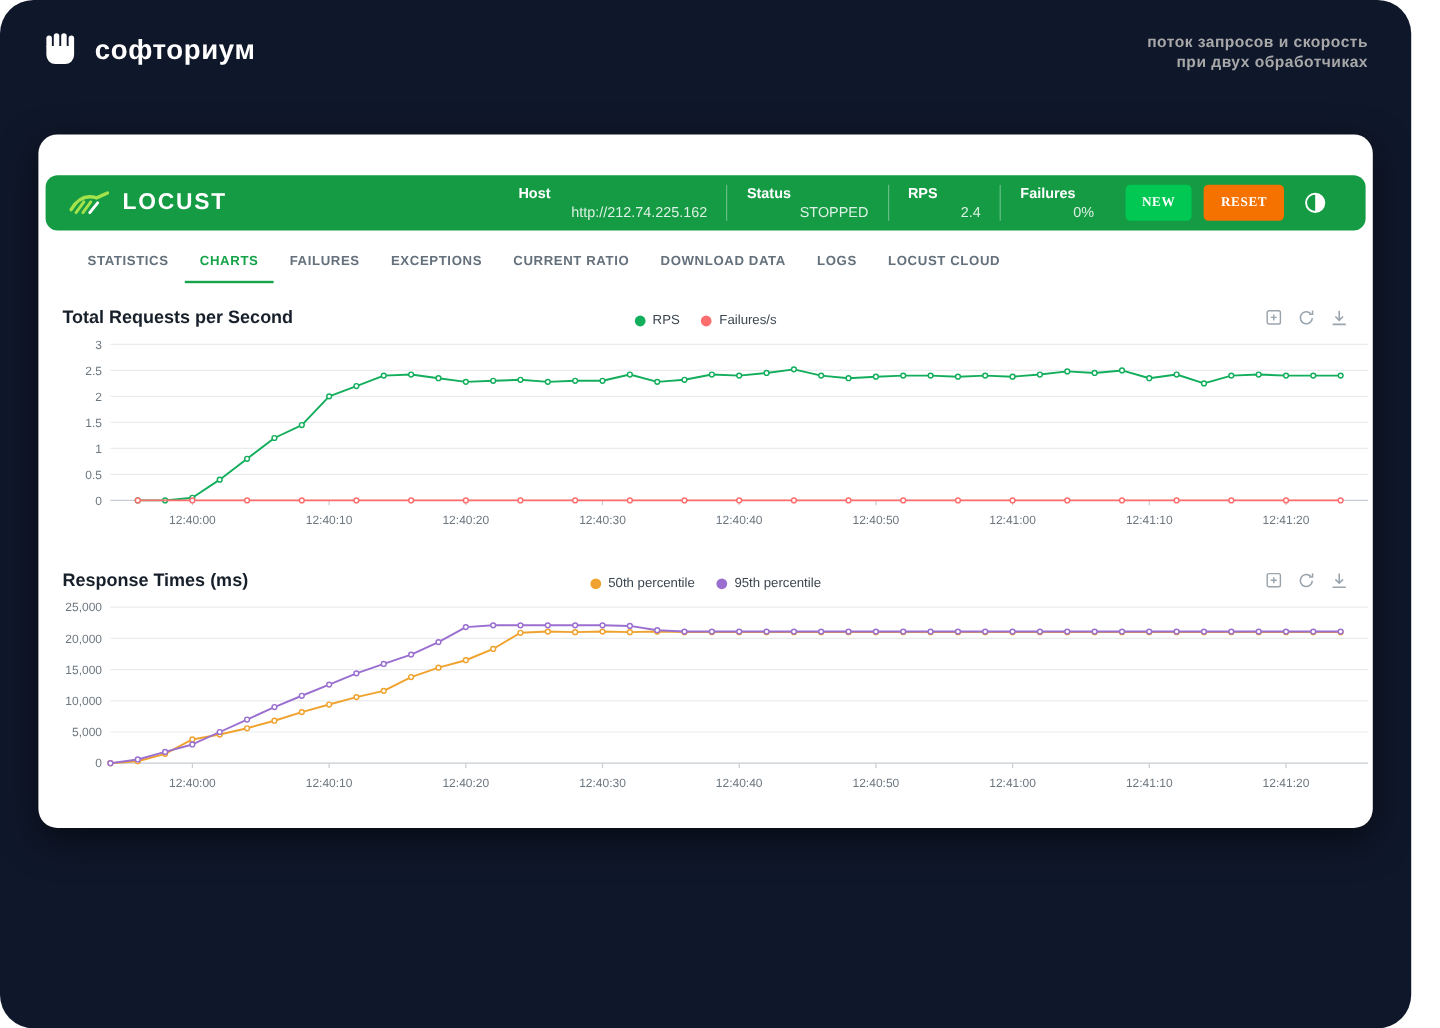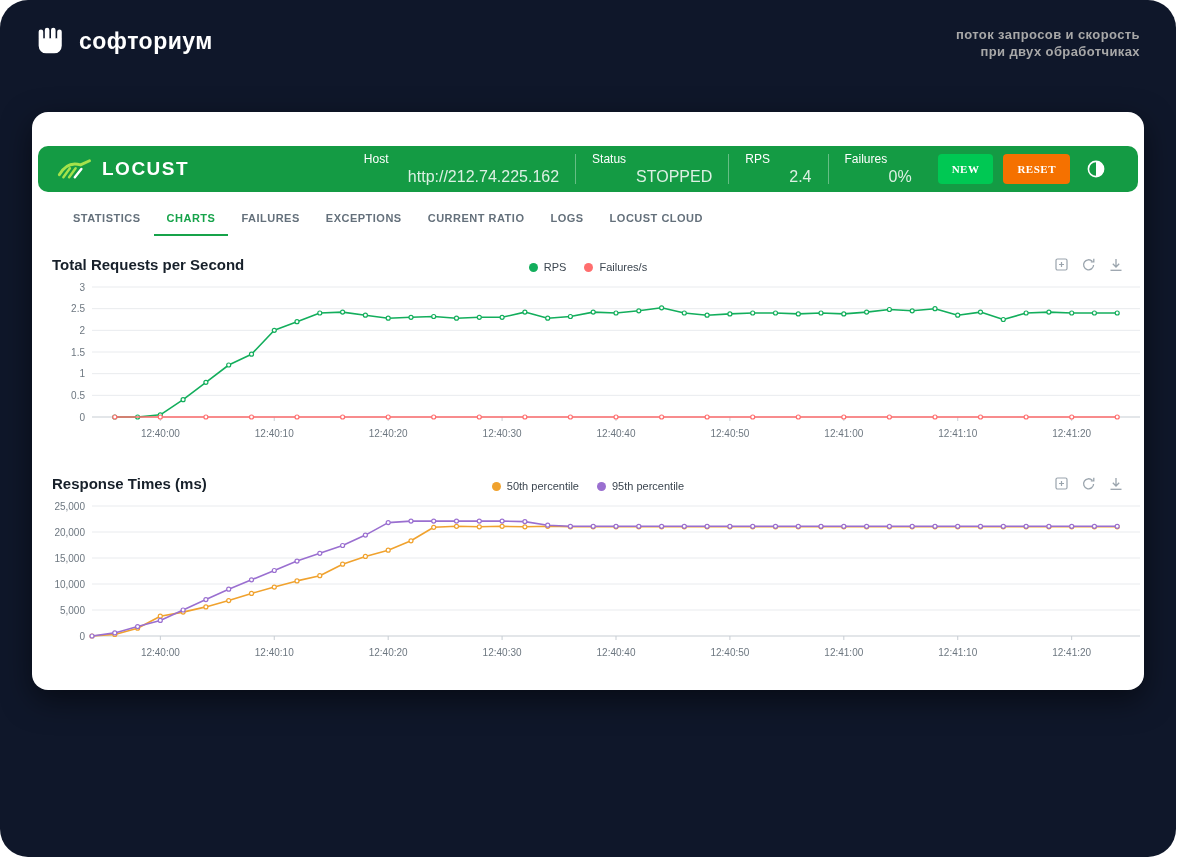--- a/index.html
+++ b/index.html
@@ -42,22 +42,22 @@
     border-radius: 10px;
     display: flex; align-items: center; justify-content: space-between;
     padding: 0 32px 0 18px;
     color: #fff;
   }
   .locust-brand { display: flex; align-items: center; gap: 10px; }
   .locust-brand svg { display: block; }
   .locust-name { font-weight: 700; font-size: 19px; letter-spacing: 1.5px; }
   .header-right { display: flex; align-items: center; }
   .stat { padding: 0 16px; display: flex; flex-direction: column; justify-content: center; gap: 2px; }
-  .stat-label { font-size: 12px; font-weight: 400; }
-  .stat-value { font-size: 16px; color: rgba(255,255,255,.85); margin-left: 44px; }
+  .stat-label { font-size: 12px; font-weight: 700; }
+  .stat-value { font-size: 12px; color: rgba(255,255,255,.85); margin-left: 44px; }
   .sep { width: 1px; height: 30px; background: rgba(255,255,255,.35); }
   .btn {
     border: none; border-radius: 4px; color: #fff; font-weight: 700; font-size: 11px;
     padding: 9px 14px; margin-left: 10px; letter-spacing: .5px; cursor: pointer;
     font-family: Liberation Serif, serif;
   }
   .btn.new { background: #00c853; }
   .btn.reset { background: #f57100; }
   .theme-toggle { margin-left: 16px; display: flex; cursor: pointer; }
 
@@ -154,20 +154,21 @@
         </span>
       </div>
     </div>
 
     <div class="tabs" id="tabs">
         <div class="tab">STATISTICS</div>
         <div class="tab active">CHARTS</div>
         <div class="tab">FAILURES</div>
         <div class="tab">EXCEPTIONS</div>
         <div class="tab">CURRENT RATIO</div>
+        <div class="tab">DOWNLOAD DATA</div>
         <div class="tab">LOGS</div>
         <div class="tab">LOCUST CLOUD</div>
       </div>
 
     <div class="charts" id="charts">
         <div class="chart-block">
           <div class="chart-head">
             <h3 class="chart-title">Total Requests per Second</h3>
             <div class="legend">
               <span class="legend-item">

